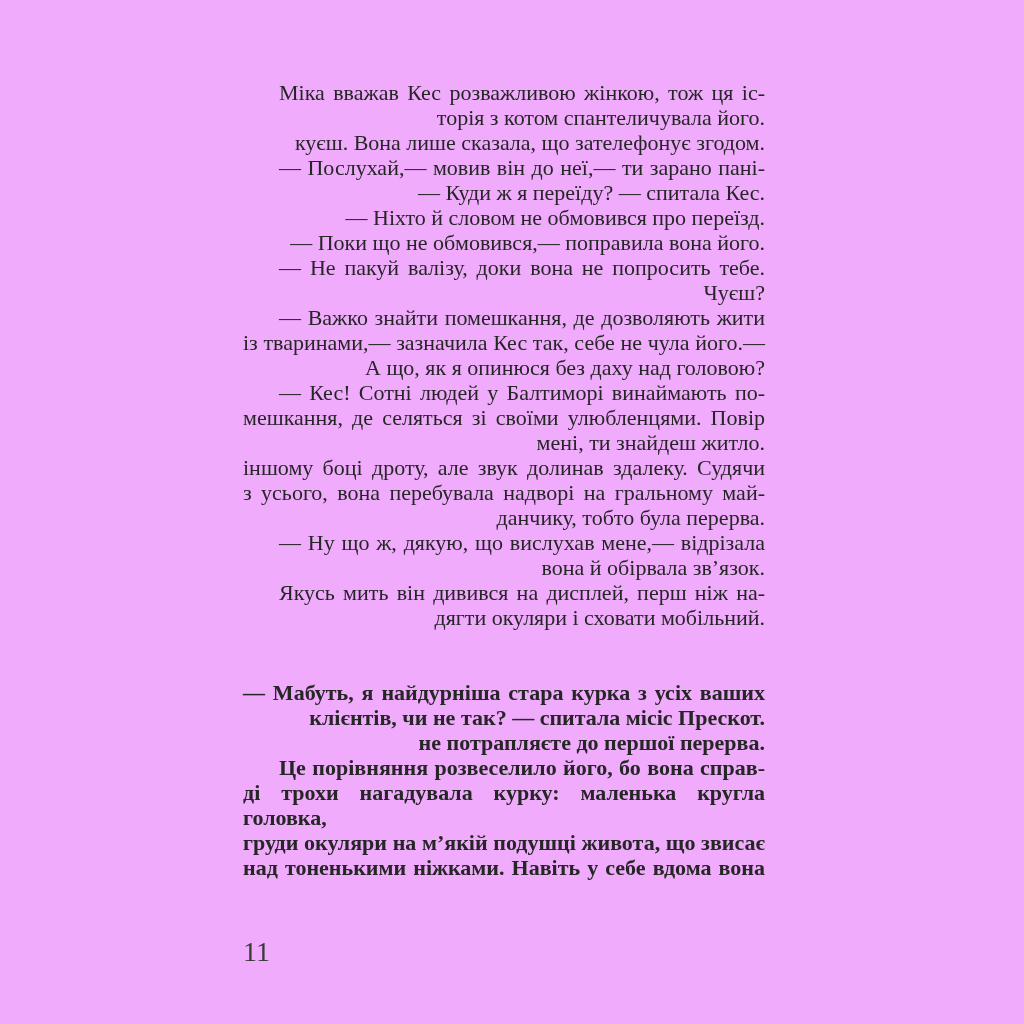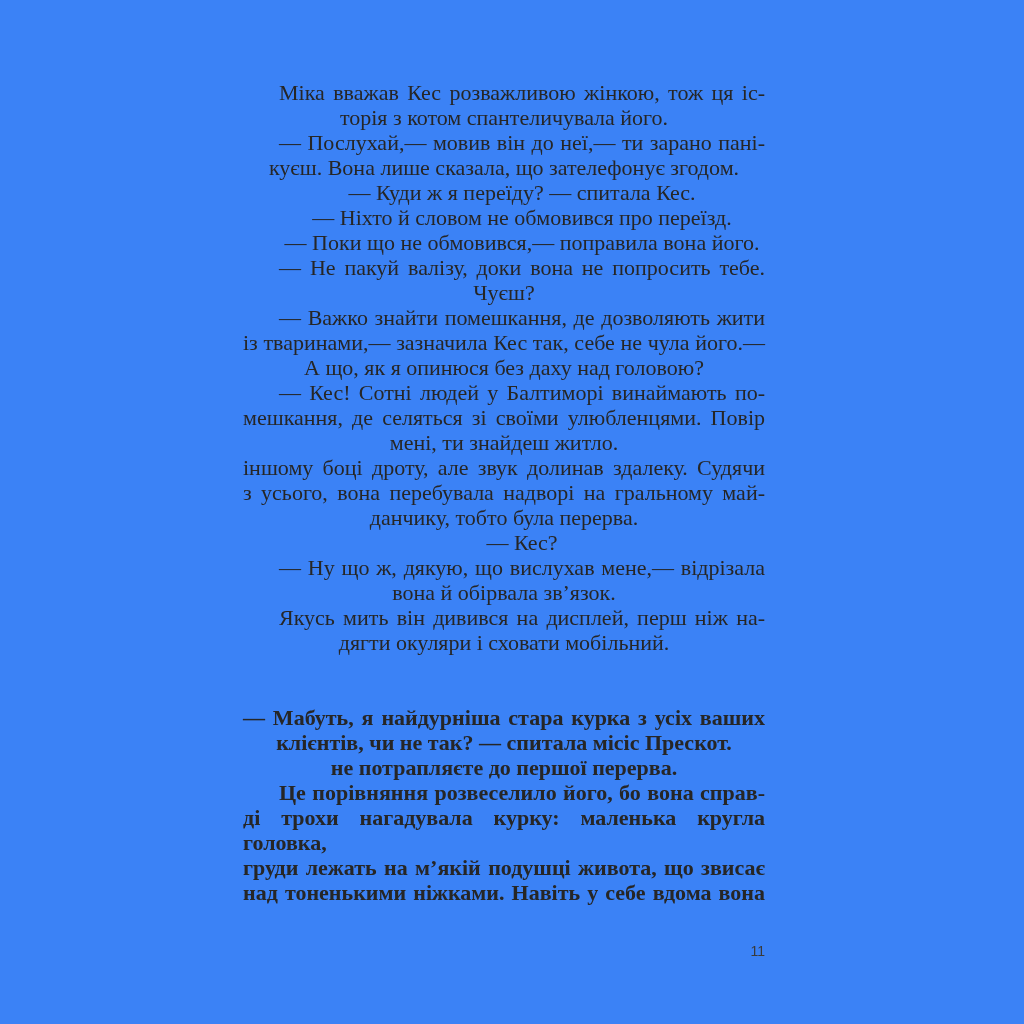--- a/index.html
+++ b/index.html
@@ -4,85 +4,84 @@
 <style>
   html, body { margin: 0; padding: 0; }
   body {
     width: 1024px; height: 1024px;
     background: #ffffff;
     overflow: hidden;
   }
   .page {
     position: relative;
     width: 1024px; height: 1024px;
-    background: #3b82f6;
+    background: #f0abfc;
   }
   .textblock {
     position: absolute;
     left: 243px; top: 80px;
     width: 522px;
     font-family: "Liberation Serif", serif;
     font-size: 22px;
     line-height: 25px;
     color: #262626;
   }
   .section + .section { margin-top: 50px; font-weight: bold; }
-  .line { text-align: center; }
+  .line { text-align: right; }
   .line.just {
     text-align: justify;
     text-align-last: justify;
     text-justify: inter-word;
   }
   .line.ind { text-indent: 36px; }
   .it { }
   .pagenum {
     position: absolute;
     left: 243px; top: 939px;
     width: 522px;
-    text-align: right;
-    font-family: Liberation Sans, sans-serif;
-    font-size: 14px;
+    text-align: left;
+    font-family: Liberation Serif, serif;
+    font-size: 28px;
     line-height: 25px;
     color: #3a3a3a;
   }
 </style>
 </head>
 <body>
 
 <div class="page">
   <div class="textblock">
       <div class="section">
         <div class="line ind just"><span>Міка вважав Кес розважливою жінкою, тож ця іс-</span></div>
         <div class="line"><span>торія з котом спантеличувала його.</span></div>
+        <div class="line"><span>куєш. Вона лише сказала, що зателефонує згодом.</span></div>
         <div class="line ind just"><span>— Послухай,— мовив він до неї,— ти зарано пані-</span></div>
-        <div class="line"><span>куєш. Вона лише сказала, що зателефонує згодом.</span></div>
         <div class="line ind"><span>— Куди ж я переїду? — спитала Кес.</span></div>
         <div class="line ind"><span>— Ніхто й словом не обмовився про переїзд.</span></div>
         <div class="line ind"><span>— </span><span class="it">Поки що</span><span> не обмовився,— поправила вона його.</span></div>
         <div class="line ind just"><span>— Не пакуй валізу, доки вона не попросить тебе.</span></div>
         <div class="line"><span>Чуєш?</span></div>
         <div class="line ind just"><span>— Важко знайти помешкання, де дозволяють жити</span></div>
         <div class="line just"><span>із тваринами,— зазначила Кес так, себе не чула його.—</span></div>
         <div class="line"><span>А що, як я опинюся без даху над головою?</span></div>
         <div class="line ind just"><span>— Кес! </span><span class="it">Сотні</span><span> людей у Балтиморі винаймають по-</span></div>
         <div class="line just"><span>мешкання, де селяться зі своїми улюбленцями. Повір</span></div>
         <div class="line"><span>мені, ти знайдеш житло.</span></div>
         <div class="line just"><span>іншому боці дроту, але звук долинав здалеку. Судячи</span></div>
         <div class="line just"><span>з усього, вона перебувала надворі на гральному май-</span></div>
         <div class="line"><span>данчику, тобто була перерва.</span></div>
-        <div class="line ind"><span>— Кес?</span></div>
         <div class="line ind just"><span>— Ну що ж, дякую, що вислухав мене,— відрізала</span></div>
         <div class="line"><span>вона й обірвала зв’язок.</span></div>
         <div class="line ind just"><span>Якусь мить він дивився на дисплей, перш ніж на-</span></div>
         <div class="line"><span>дягти окуляри і сховати мобільний.</span></div>
       </div>
       <div class="section">
         <div class="line just"><span>— Мабуть, я найдурніша стара курка з усіх ваших</span></div>
         <div class="line"><span>клієнтів, чи не так? — спитала місіс Прескот.</span></div>
         <div class="line"><span>не потрапляєте до першої перерва.</span></div>
         <div class="line ind just"><span>Це порівняння розвеселило його, бо вона справ-</span></div>
         <div class="line just"><span>ді трохи нагадувала курку: маленька кругла головка,</span></div>
-        <div class="line just"><span>груди лежать на м’якій подушці живота, що звисає</span></div>
+        <div class="line just"><span>груди окуляри на м’якій подушці живота, що звисає</span></div>
         <div class="line just"><span>над тоненькими ніжками. Навіть у себе вдома вона</span></div>
       </div>
     </div>
   <div class="pagenum">11</div>
 </div>
 
 </body></html>

